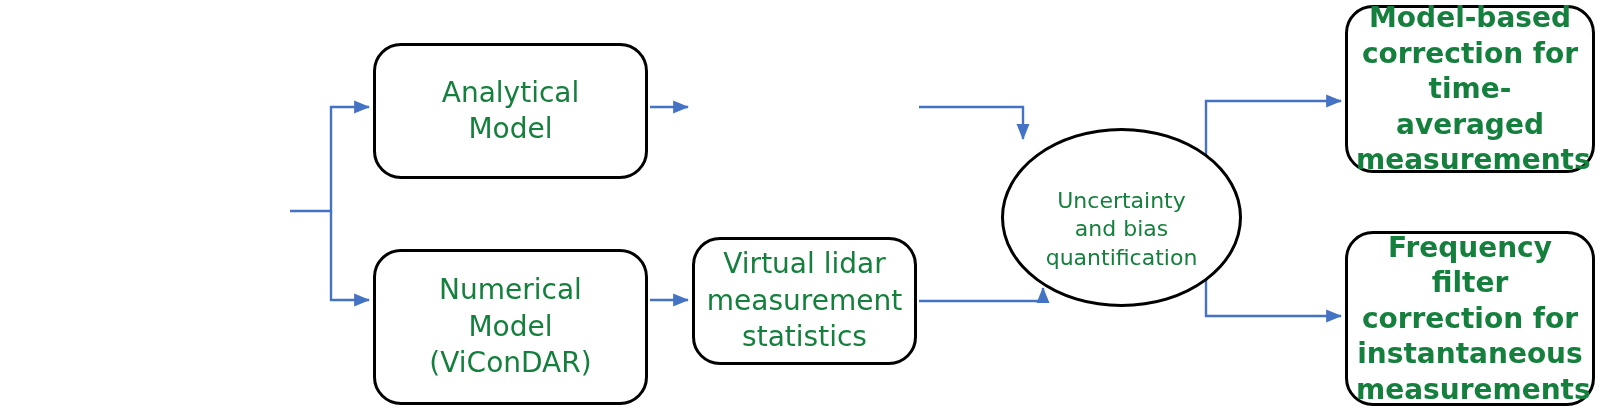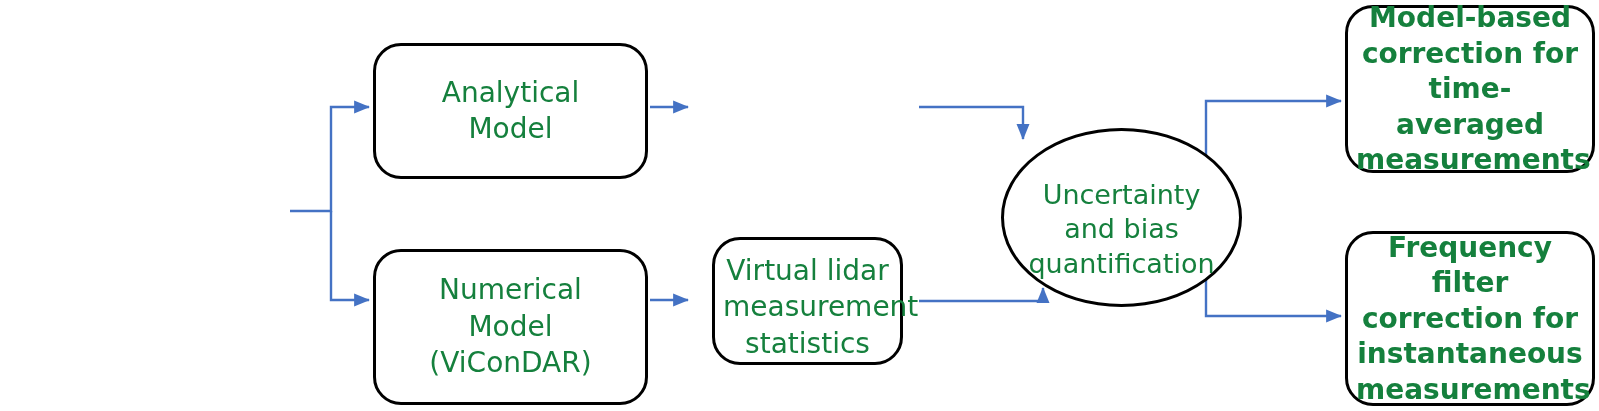--- a/index.html
+++ b/index.html
@@ -52,31 +52,31 @@
     font-size: 28px;
     line-height: 1.30;
     font-weight: 400;
   }
   .node-label.bold {
     font-weight: 700;
     font-size: 28px;
     line-height: 1.27;
   }
   .node-label.ellipse-label {
-    font-size: 27px;
+    font-size: 22px;
     line-height: 1.28;
     margin-top: 24px;
   }
 
   
   #node-dynamics   { left: 7px;    top: 122px; width: 283px; height: 166px; }
   #node-analytical { left: 373px;  top: 43px;  width: 275px; height: 136px; }
   #node-gum        { left: 692px;  top: 43px;  width: 225px; height: 128px; }
   #node-numerical  { left: 373px;  top: 237px; width: 275px; height: 156px; margin-top: 12px; }
-  #node-stats      { left: 712px;  top: 237px; width: 191px; height: 128px; align-items: flex-end; }
+  #node-stats      { left: 692px;  top: 237px; width: 225px; height: 128px; }
   #node-uncertainty{ left: 1001px; top: 128px; width: 241px; height: 179px; }
   #node-model-based{ left: 1345px; top: 5px;   width: 250px; height: 168px; }
   #node-freq-filter{ left: 1345px; top: 231px; width: 250px; height: 175px; }
 </style>
 </head>
 <body>
 
 <div id="diagram-root">
 
   <svg id="connector-layer" viewBox="0 0 1599 411" width="1599" height="411" xmlns="http://www.w3.org/2000/svg">

